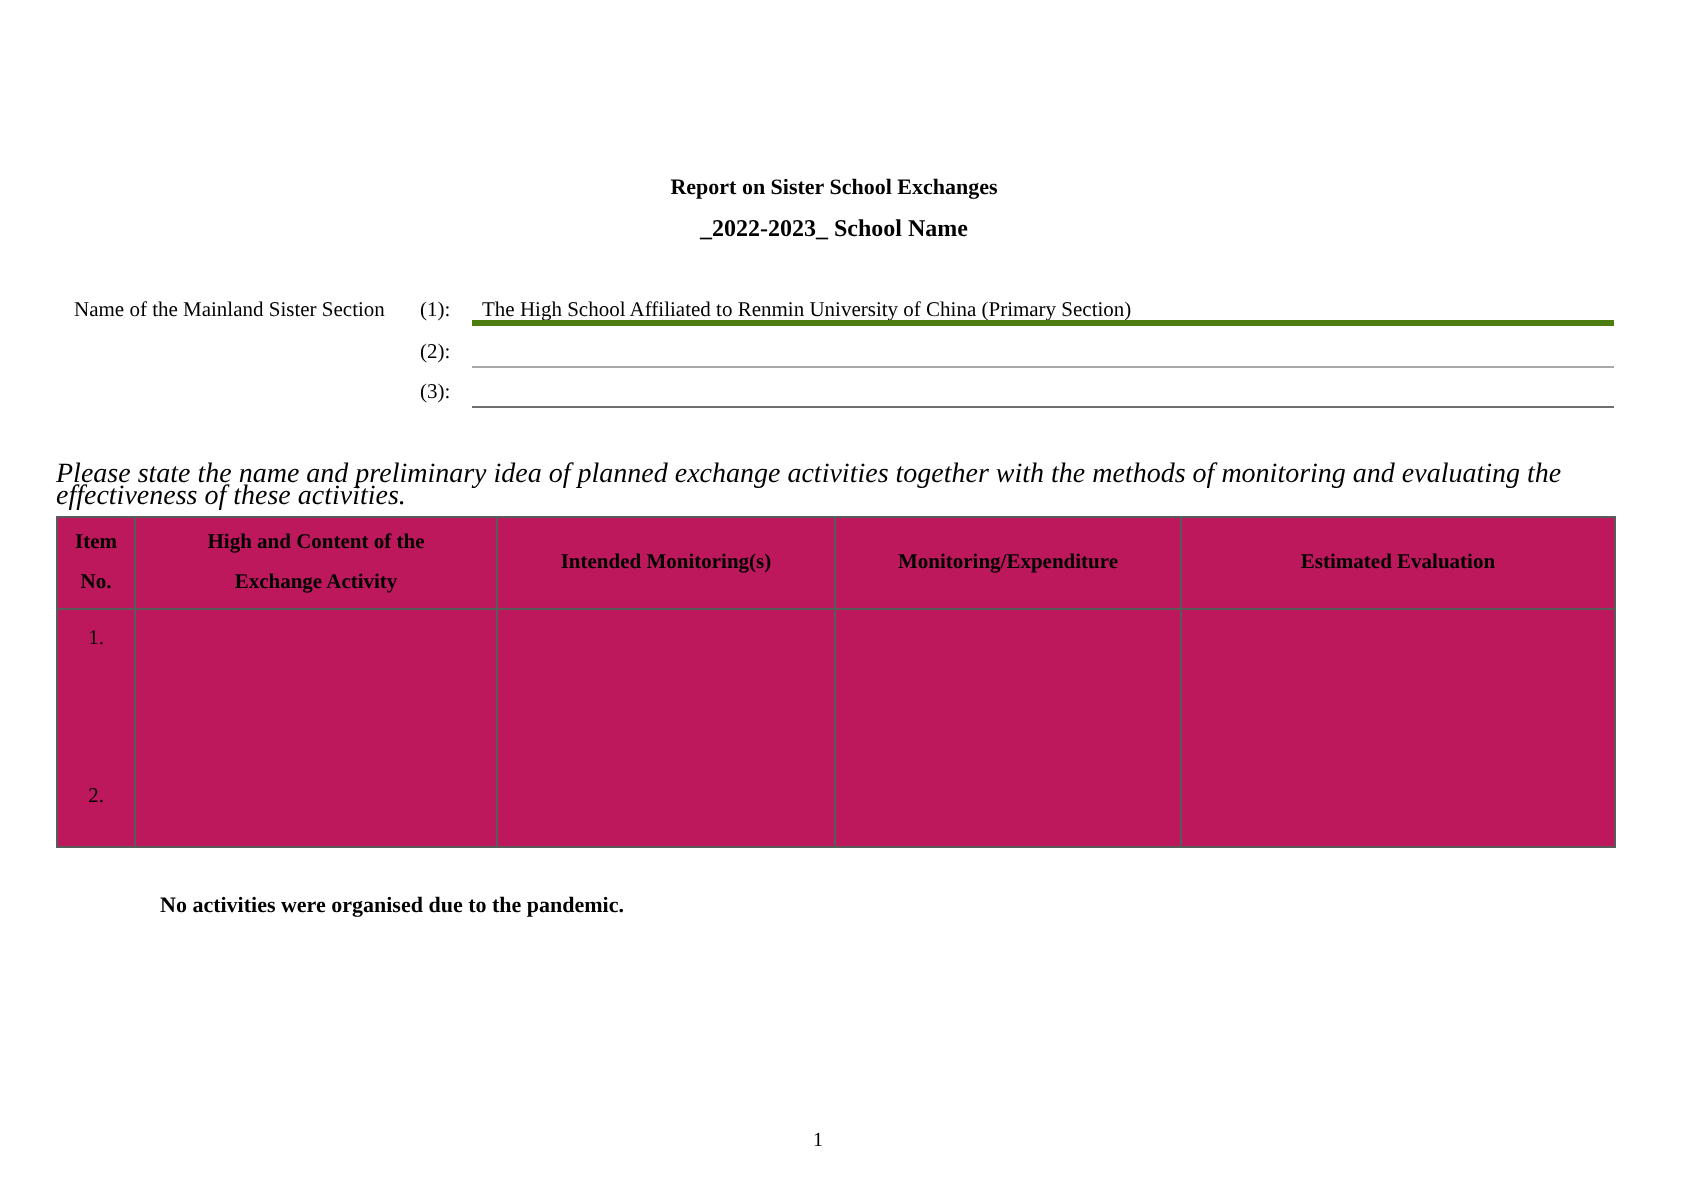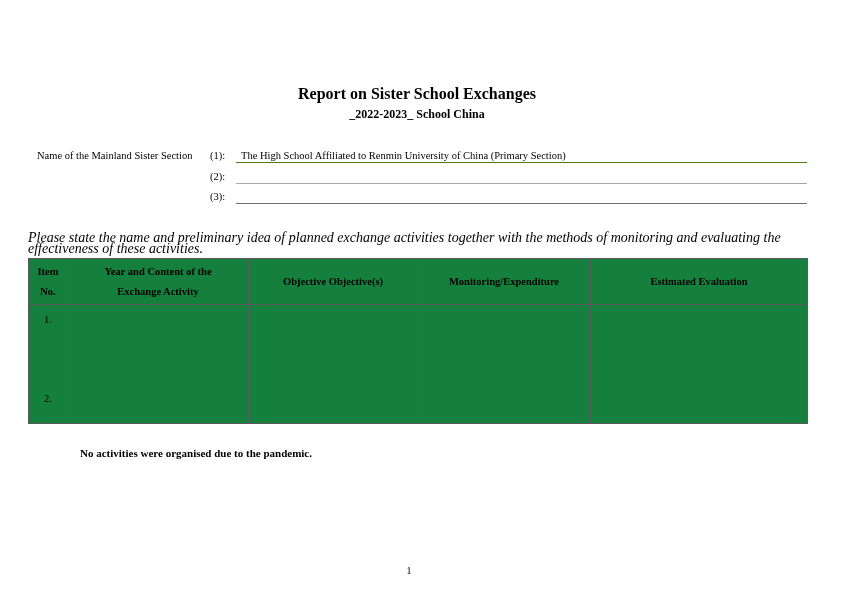--- a/index.html
+++ b/index.html
@@ -9,59 +9,59 @@
     background: #ffffff;
     color: #000000;
     position: relative;
     overflow: hidden;
   }
   .abs { position: absolute; }
 
   
   .title-line1 {
     top: 87px; left: 0; width: 834px;
-    text-align: center; font-weight: bold; font-size: 16px; line-height: 14px;
+    text-align: center; font-weight: bold; font-size: 11px; line-height: 14px;
   }
   .title-line2 {
     top: 107px; left: 0; width: 834px;
     text-align: center; font-weight: bold; font-size: 12px; line-height: 14px;
   }
 
   
   .name-label {
     top: 149px; left: 37px; font-size: 10.5px; line-height: 14px;
   }
   .field-row { height: 14px; font-size: 10.5px; line-height: 14px; }
   .field-row .idx { position: absolute; left: 210px; top: 0; }
   .field-row .fill {
     position: absolute; left: 236px; top: 0; width: 571px; height: 14px;
     padding-left: 5px; white-space: nowrap; overflow: hidden;
   }
   .row-1 { top: 149px; left: 0; width: 841px; }
   .row-2 { top: 170px; left: 0; width: 841px; }
   .row-3 { top: 190px; left: 0; width: 841px; }
-  .row-1 .fill { border-bottom: 1px solid #4d7c0f; }
+  .row-1 .fill { border-bottom: 3px solid #4d7c0f; }
   .row-2 .fill { border-bottom: 1px solid #a8a8a8; }
   .row-3 .fill { border-bottom: 1px solid #6e6e6e; }
 
   
   .instruction {
     top: 232px; left: 28px; width: 790px;
     font-size: 14px; font-style: italic; line-height: 11px;
   }
 
   
   table.report {
     position: absolute; top: 258px; left: 28px; width: 779px;
     border-collapse: collapse; table-layout: fixed;
   }
   table.report th, table.report td {
     border: 1px solid #5a5a5a;
     font-size: 10.5px;
-    background: #15803d;
+    background: #be185d;
   }
   table.report th {
     font-weight: bold; text-align: center; vertical-align: middle;
     height: 46px; line-height: 20px; padding: 2px;
   }
   table.report td {
     height: 119px; vertical-align: top; padding: 0;
   }
   td.item-cell { text-align: center; font-size: 8.5px; }
   .item-no-1 { padding-top: 9px; }
@@ -76,21 +76,21 @@
   
   .page-number {
     top: 565px; left: 0; width: 818px;
     text-align: center; font-size: 10px; line-height: 12px;
   }
 </style>
 </head>
 <body>
 
 <div class="abs title-line1">Report on Sister School Exchanges</div>
-<div class="abs title-line2">_2022-2023_ School China</div>
+<div class="abs title-line2">_2022-2023_ School Name</div>
 
 <div class="abs name-label">Name of the Mainland Sister Section</div>
 
 <div class="abs field-row row-1">
   <span class="idx">(1):</span>
   <span class="fill">The High School Affiliated to Renmin University of China (Primary Section)</span>
 </div>
 <div class="abs field-row row-2">
   <span class="idx">(2):</span>
   <span class="fill"></span>
@@ -110,24 +110,24 @@
     <col style="width:173px">
     <col style="width:217px">
   </colgroup>
   <thead>
     <tr>
       <th>
         <div>Item</div>
         <div>No.</div>
       </th>
       <th>
-        <div>Year and Content of the</div>
+        <div>High and Content of the</div>
         <div>Exchange Activity</div>
       </th>
-      <th>Objective Objective(s)</th>
+      <th>Intended Monitoring(s)</th>
       <th>Monitoring/Expenditure</th>
       <th>Estimated Evaluation</th>
     </tr>
   </thead>
   <tbody>
     <tr>
       <td class="item-cell">
         <div class="item-no-1">1.</div>
         <div class="item-no-2">2.</div>
       </td>

